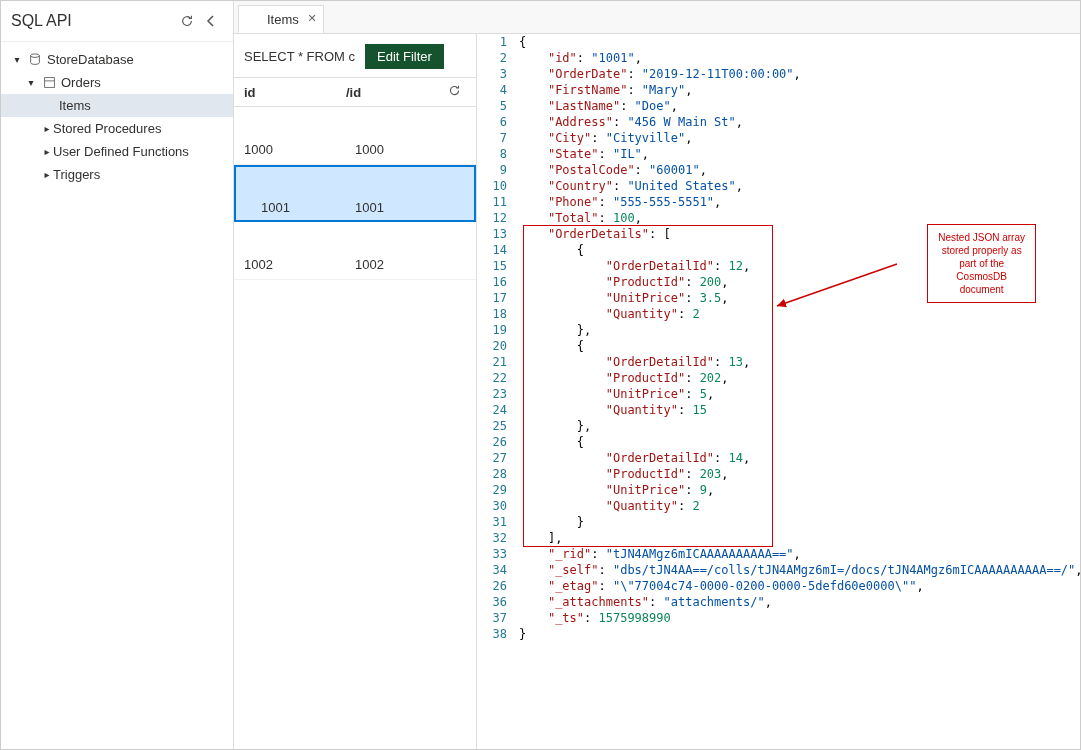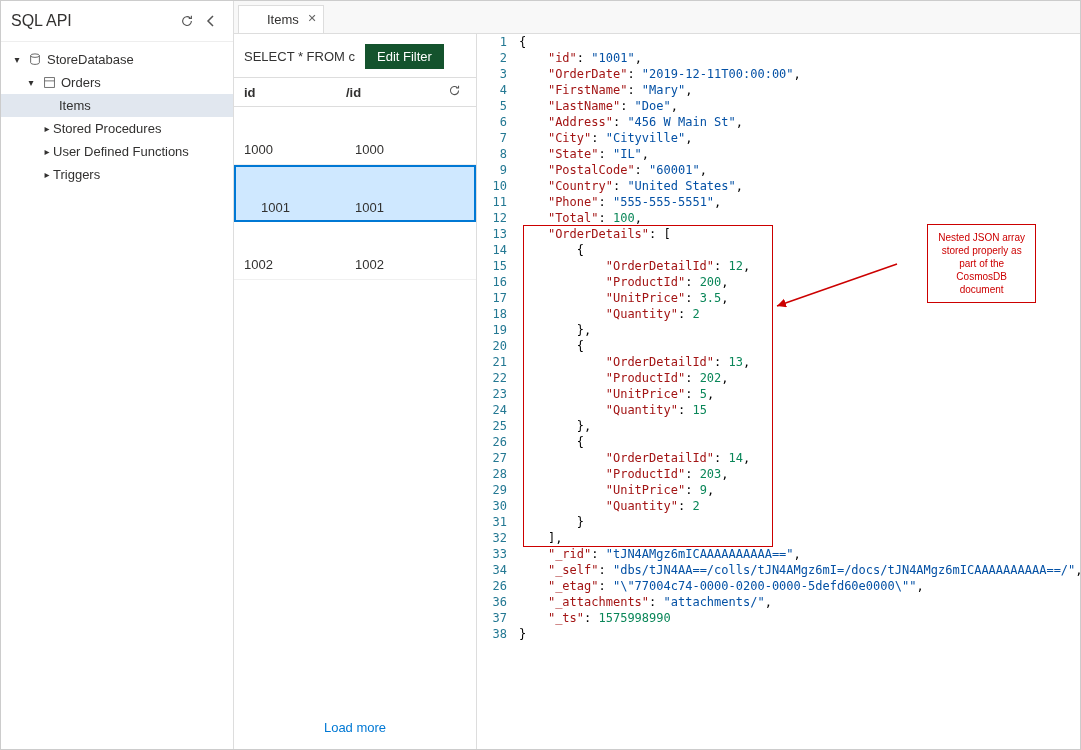--- a/index.html
+++ b/index.html
@@ -142,21 +142,20 @@
             </div>
             <div class="list-row selected">
               <span class="col">1001</span>
               <span class="col">1001</span>
             </div>
             <div class="list-row">
               <span class="col">1002</span>
               <span class="col">1002</span>
             </div>
           </div>
-        <div class="load-more">Load more</div>
       </div>
 
       <div class="editor">
         <div class="editor-bg" style="top: 0px;">
           <div class="gutter" id="gutter">
               <div>1</div>
               <div>2</div>
               <div>3</div>
               <div>4</div>
               <div>5</div>

